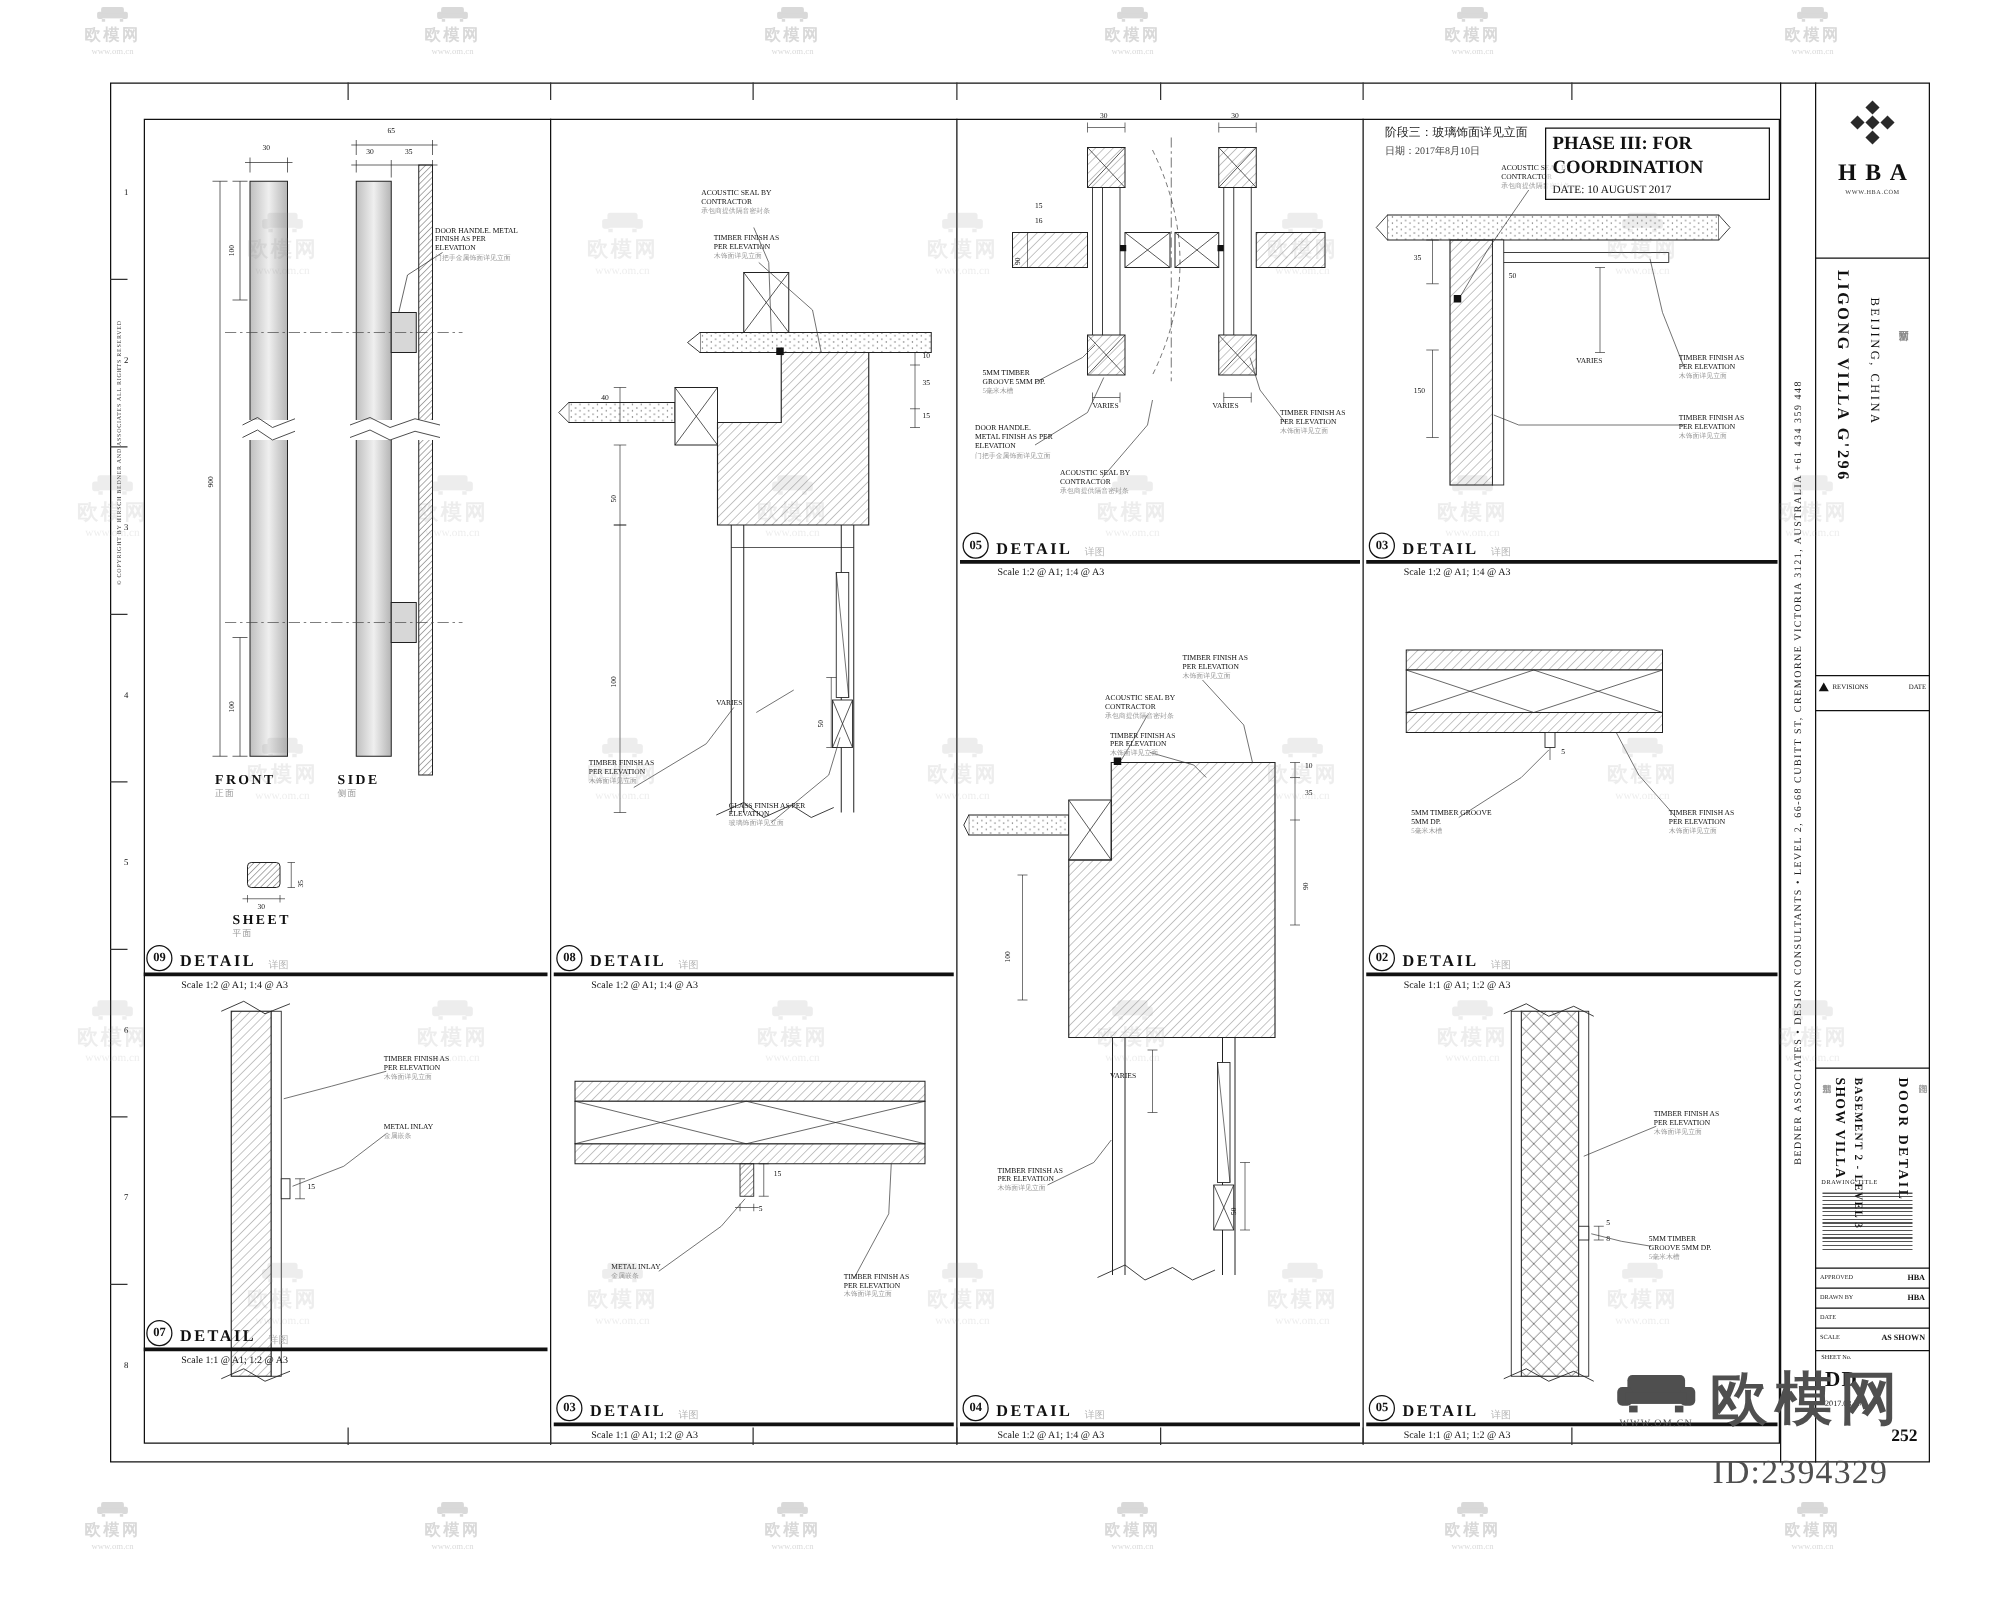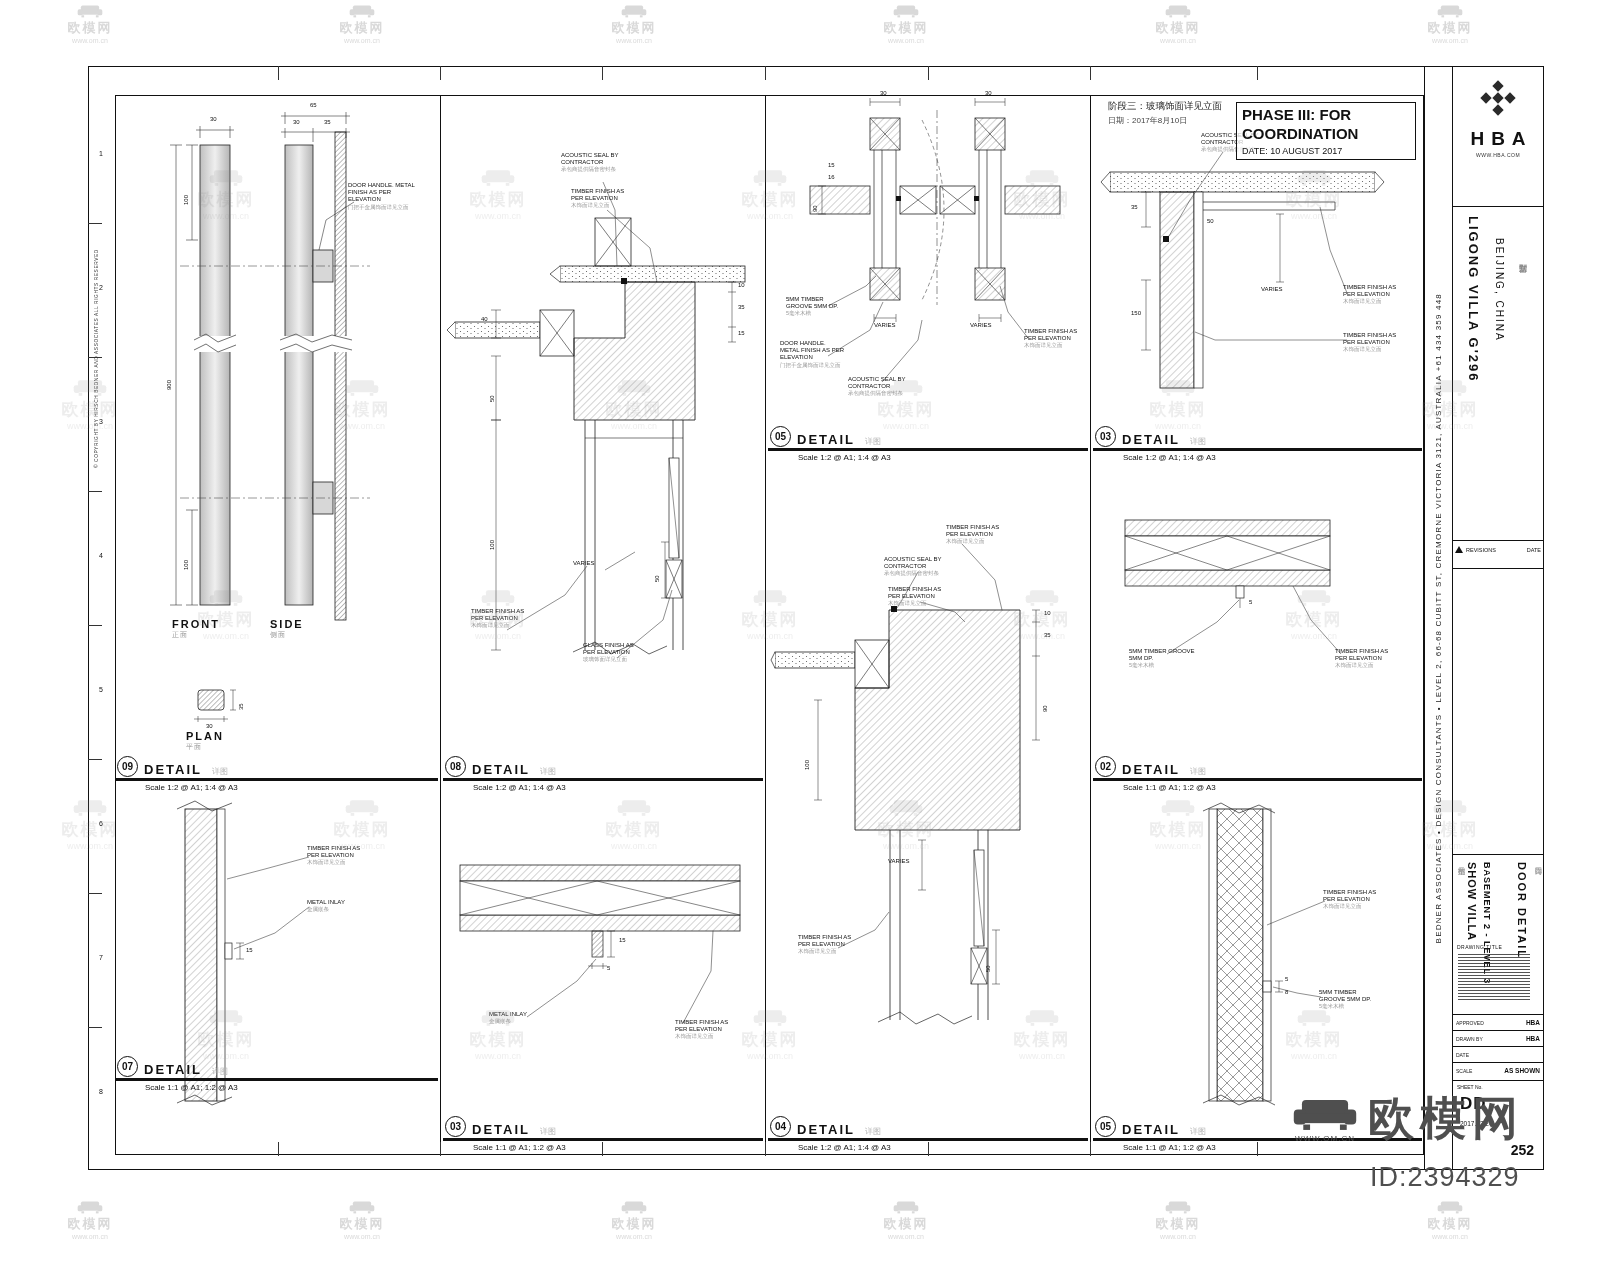--- a/index.html
+++ b/index.html
@@ -1,17 +1,17 @@
 <!DOCTYPE html>
 <html><head>
 <meta charset="utf-8">
 <style>
   html,body{margin:0;padding:0;background:#fff}
   .page{position:relative;width:1600px;height:1272px;background:#fff;overflow:hidden;
-        font-family:Liberation Sans, sans-serif;color:#111}
+        font-family:Liberation Serif, serif;color:#111}
   svg{display:block}
   
   .b-outer{position:absolute;left:88px;top:66px;width:1456px;height:1104px;border:1.6px solid #111;box-sizing:border-box}
   .b-inner{position:absolute;left:115px;top:95px;width:1309px;height:1060px;border:1px solid #111;box-sizing:border-box}
   .colline{position:absolute;top:95px;height:1060px;width:1px;background:#111}
   .tbline{position:absolute;top:66px;height:1104px;width:1px;background:#111}
   .tick{position:absolute;background:#333}
   .tick.v{width:1px;height:14px}
   .tick.h{width:14px;height:1px}
   .rownum{position:absolute;font-size:7px;color:#111;width:10px;text-align:center}
@@ -754,21 +754,21 @@
     </div>
     <div class="viewlbl" style="left:62px;top:528px">
       <span>FRONT</span>
       <span class="cn">正面</span>
     </div>
     <div class="viewlbl" style="left:160px;top:528px">
       <span>SIDE</span>
       <span class="cn">侧面</span>
     </div>
     <div class="viewlbl" style="left:76px;top:640px">
-      <span>PLAN</span>
+      <span>SHEET</span>
       <span class="cn">平面</span>
     </div>
   </div>
 
   <div class="panel" style="left:445px;top:90px;width:315px;height:660px">
     <svg width="315" height="660" viewBox="0 0 315 660">
       <rect x="150" y="128" width="36" height="48" fill="#fff" stroke="#222" stroke-width="0.8"></rect>
       <path d="M150 128 L186 176 M186 128 L150 176" stroke="#222" stroke-width="0.6"></path>
       <rect x="115" y="176" width="185" height="16" fill="url(#stipple)" stroke="#222" stroke-width="0.8"></rect>
       <path d="M115 176 l-10 8 l10 8" fill="#fff" stroke="#222" stroke-width="0.7"></path>

